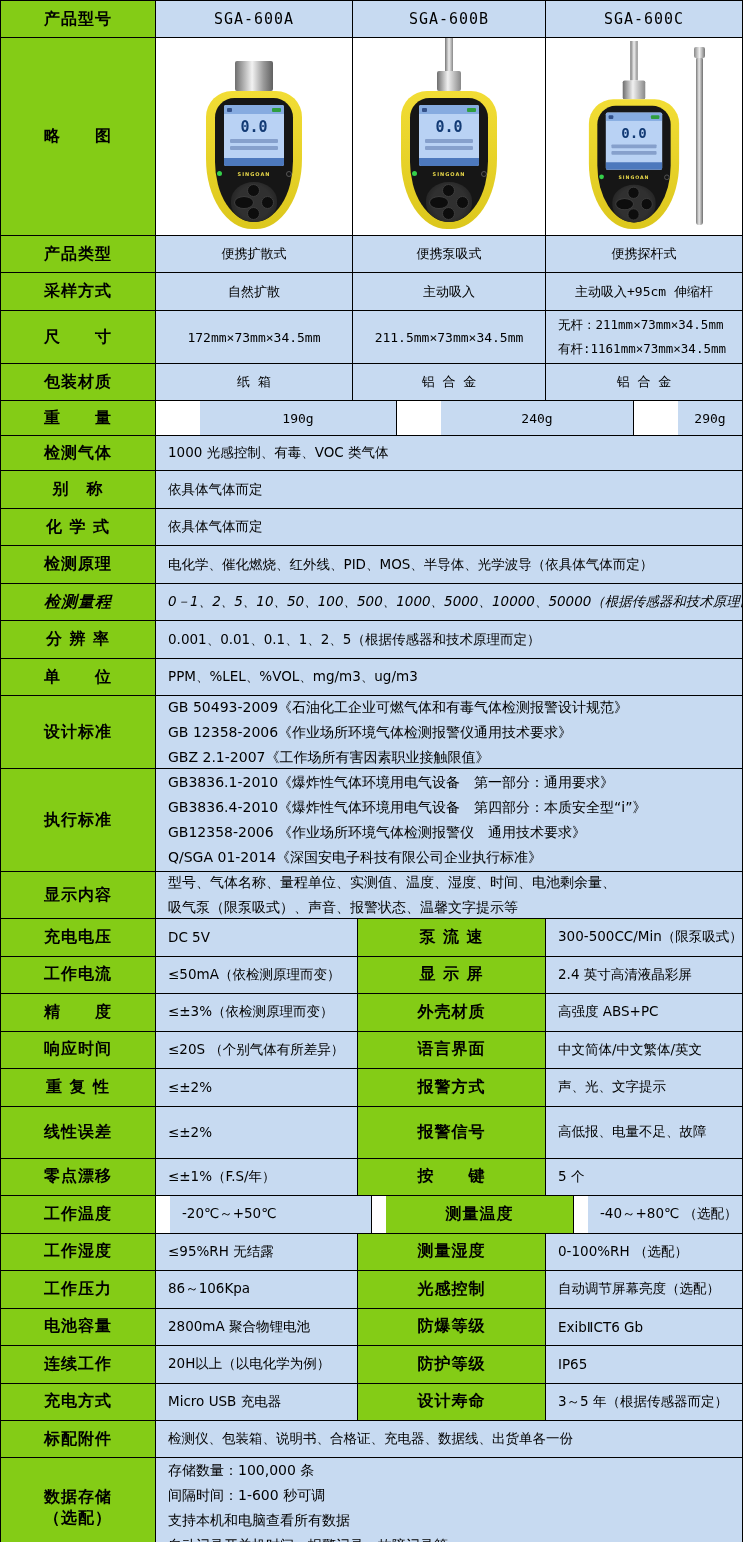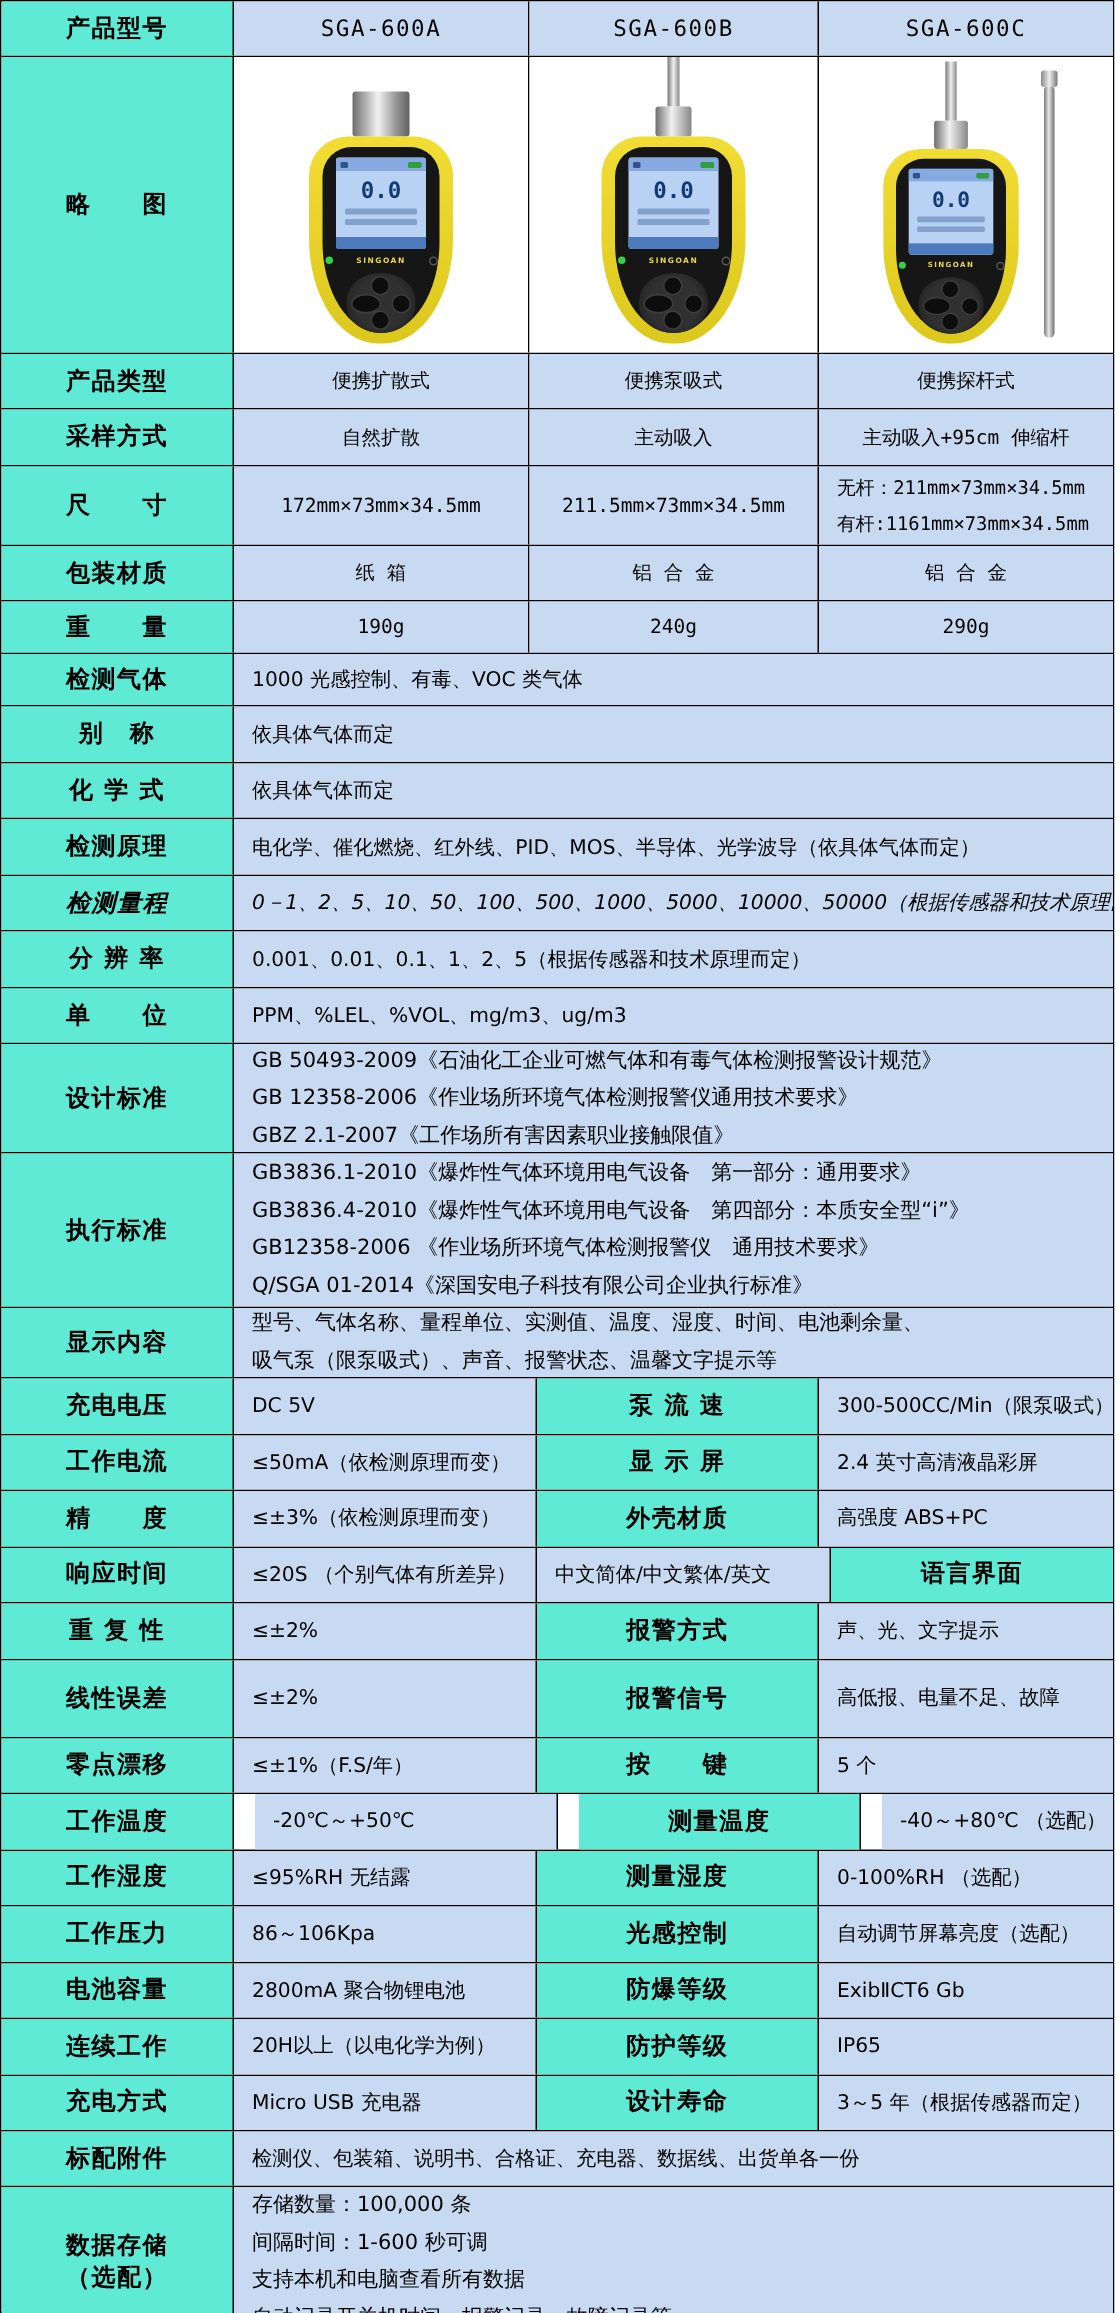--- a/index.html
+++ b/index.html
@@ -14,21 +14,21 @@
   .cell{box-sizing:border-box;border-right:1px solid #000;display:flex;flex-direction:column;justify-content:center;overflow:hidden;}
   .cell:last-child{border-right:none;}
   .c1{width:155px;}
   .c2{width:197px;}
   .c3{width:193px;}
   .c4{width:198px;flex:1;}
   .cv{flex:1;}
   .sv1{width:202px;}
   .sl2{width:188px;}
   .sv2{width:198px;flex:1;}
-  .lab{background:#5eead4;font-weight:bold;font-size:16px;text-align:center;align-items:center;letter-spacing:1px;}
+  .lab{background:#84cc16;font-weight:bold;font-size:16px;text-align:center;align-items:center;letter-spacing:1px;}
   .val{background:#C7DAF1;font-size:14px;}
   .cent{align-items:center;text-align:center;}
   .left{align-items:flex-start;padding-left:12px;padding-right:6px;}
   .mono{font-family:"DejaVu Sans Mono","Liberation Mono",monospace;}
   .model{background:#C7DAF1;font-size:15px;letter-spacing:1px;}
   .imgcell{background:#fff;align-items:center;justify-content:flex-end;}
   .vline{line-height:25px;white-space:nowrap;}
   .oneline{white-space:nowrap;font-size:13.5px;}
   .dimline{line-height:24px;white-space:nowrap;font-size:12.5px;}
   .numv{font-size:13px;}
@@ -209,21 +209,21 @@
         <div class="dimline mono">无杆：211mm×73mm×34.5mm</div>
         <div class="dimline mono">有杆:1161mm×73mm×34.5mm</div>
       </div>
     </div>
     <div class="row" style="height: 37px;">
       <div class="cell lab c1">包装材质</div>
       <div class="cell val cent numv mono c2">纸 箱</div>
       <div class="cell val cent numv mono c3">铝 合 金</div>
       <div class="cell val cent numv mono c4">铝 合 金</div>
     </div>
-    <div class="row" style="height: 35px;">
+    <div class="row" style="height: 35px; gap: 44px;">
       <div class="cell lab c1">重　　量</div>
       <div class="cell val cent numv mono c2">190g</div>
       <div class="cell val cent numv mono c3">240g</div>
       <div class="cell val cent numv mono c4">290g</div>
     </div>
     <div class="row" style="height: 35px;">
       <div class="cell lab c1">检测气体</div>
       <div class="cell val left cv">
         <div class="oneline">1000 光感控制、有毒、VOC 类气体</div>
       </div>
@@ -302,22 +302,22 @@
     </div>
     <div class="row" style="height: 37.5px;">
       <div class="cell lab c1">精　　度</div>
       <div class="cell val left oneline sv1">≤±3%（依检测原理而变）</div>
       <div class="cell lab sl2">外壳材质</div>
       <div class="cell val left oneline sv2">高强度 ABS+PC</div>
     </div>
     <div class="row" style="height: 37.5px;">
       <div class="cell lab c1">响应时间</div>
       <div class="cell val left oneline sv1">≤20S （个别气体有所差异）</div>
+      <div class="cell lab sl2">语言界面</div>
       <div class="cell val left oneline sv2">中文简体/中文繁体/英文</div>
-      <div class="cell lab sl2">语言界面</div>
     </div>
     <div class="row" style="height: 37.5px;">
       <div class="cell lab c1">重 复 性</div>
       <div class="cell val left oneline sv1">≤±2%</div>
       <div class="cell lab sl2">报警方式</div>
       <div class="cell val left oneline sv2">声、光、文字提示</div>
     </div>
     <div class="row" style="height: 52px;">
       <div class="cell lab c1">线性误差</div>
       <div class="cell val left oneline sv1">≤±2%</div>

